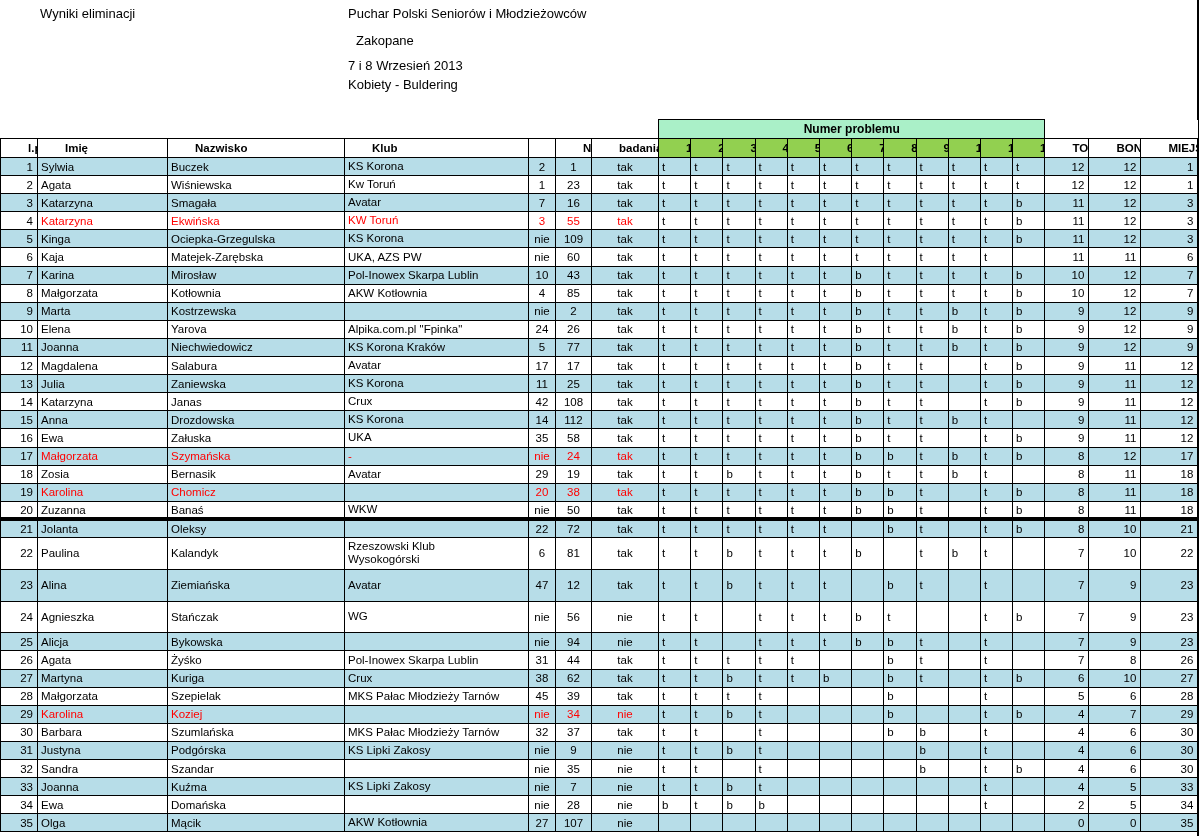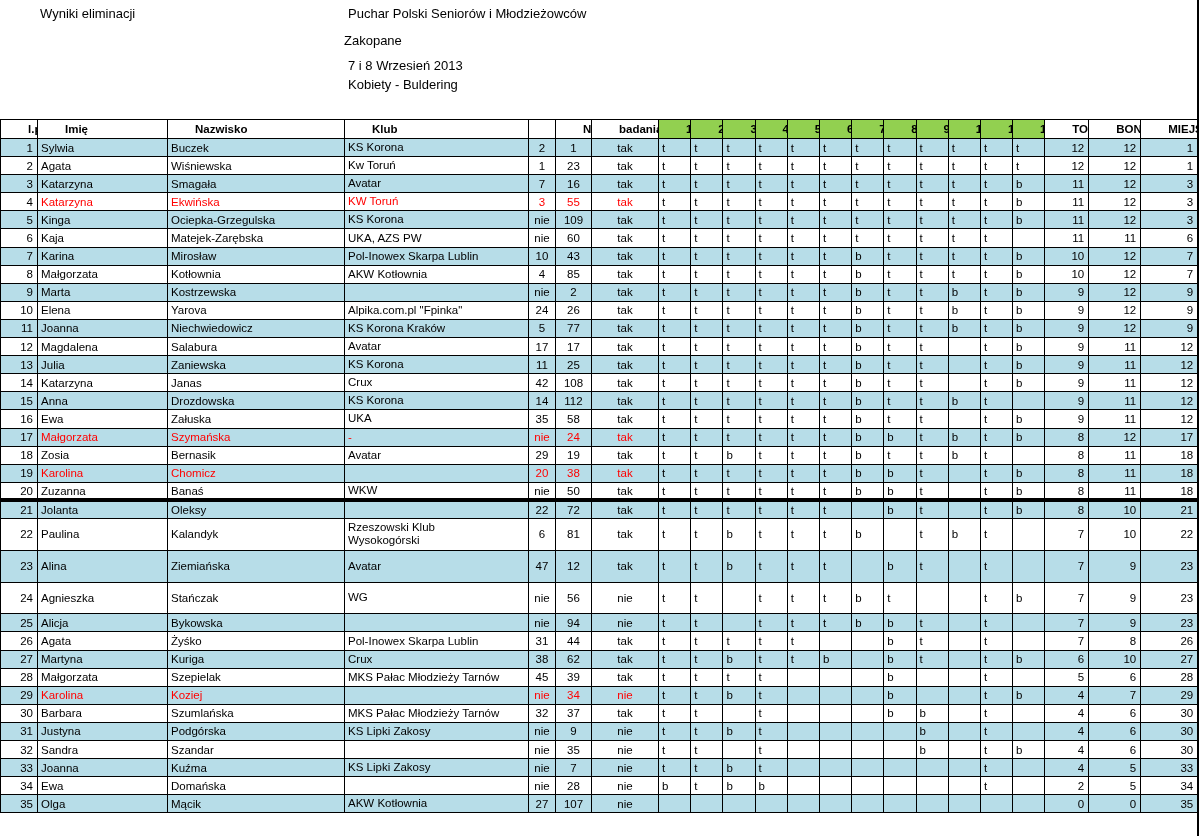--- a/index.html
+++ b/index.html
@@ -39,21 +39,21 @@
   td.klub { white-space:pre-line; line-height:13px; }
   td.ctr { text-align:center; }
   td.prob { text-align:left; }
   td.num { text-align:right; padding-right:4px; }
 </style>
 </head>
 <body>
 
 <div class="title" style="left:40px; top:6px">Wyniki eliminacji</div>
 <div class="title" style="left:348px; top:6px">Puchar Polski Seniorów i Młodzieżowców</div>
-<div class="title" style="left:344px; top:33px">Zakopane</div>
+<div class="title" style="left:356px; top:33px">Zakopane</div>
 <div class="title" style="left:348px; top:58px">7 i 8 Wrzesień 2013</div>
 <div class="title" style="left:348px; top:77px">Kobiety - Buldering</div>
 
 <div class="right-line" style="left:1197px"></div>
 
 <table class="results">
   <colgroup>
     <col style="width:37px">
       <col style="width:130px">
       <col style="width:177px">
@@ -71,20 +71,25 @@
       <col style="width:32.2px">
     <col style="width:32.2px">
       <col style="width:32.2px">
       <col style="width:32.2px">
       <col style="width:32.2px">
     <col style="width:44px">
       <col style="width:52px">
       <col style="width:57px">
   </colgroup>
   <tbody id="rows">
+    <tr class="band-row">
+      <td class="nob" colspan="7"></td>
+      <td class="band-green" colspan="12">Numer problemu</td>
+      <td class="nob" colspan="3"></td>
+    </tr>
     <tr class="head-row" id="header-row">
       <th>l.p.</th>
       <th>Imię</th>
       <th>Nazwisko</th>
       <th>Klub</th>
       <th class="ctr-h">AR</th>
       <th>Nr</th>
       <th>badania</th>
       <th class="pnum">1</th>
         <th class="pnum">2</th>

